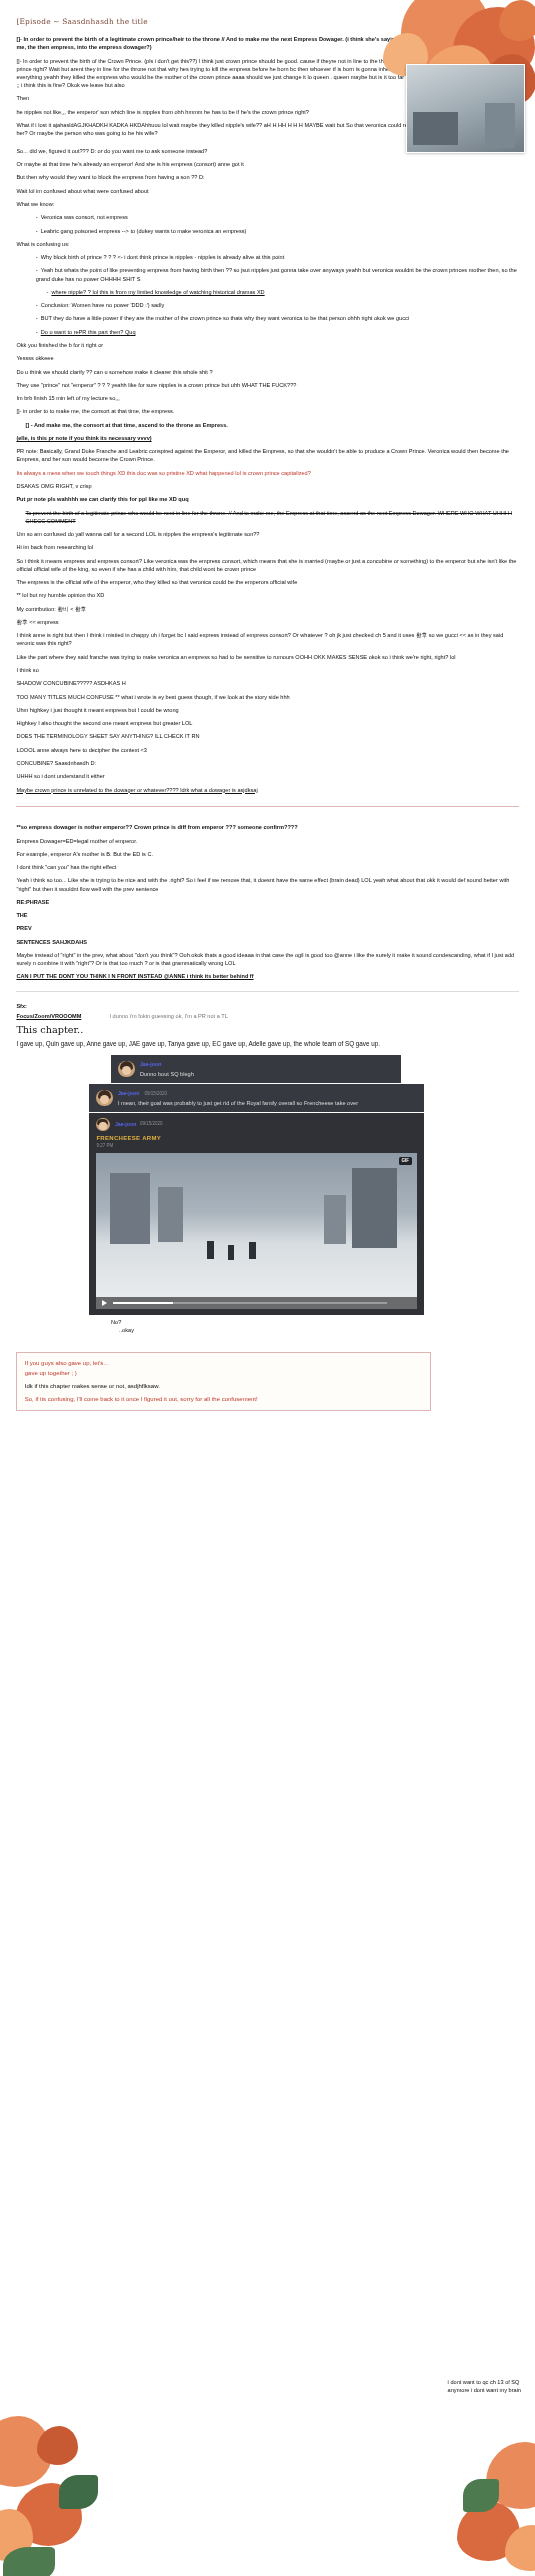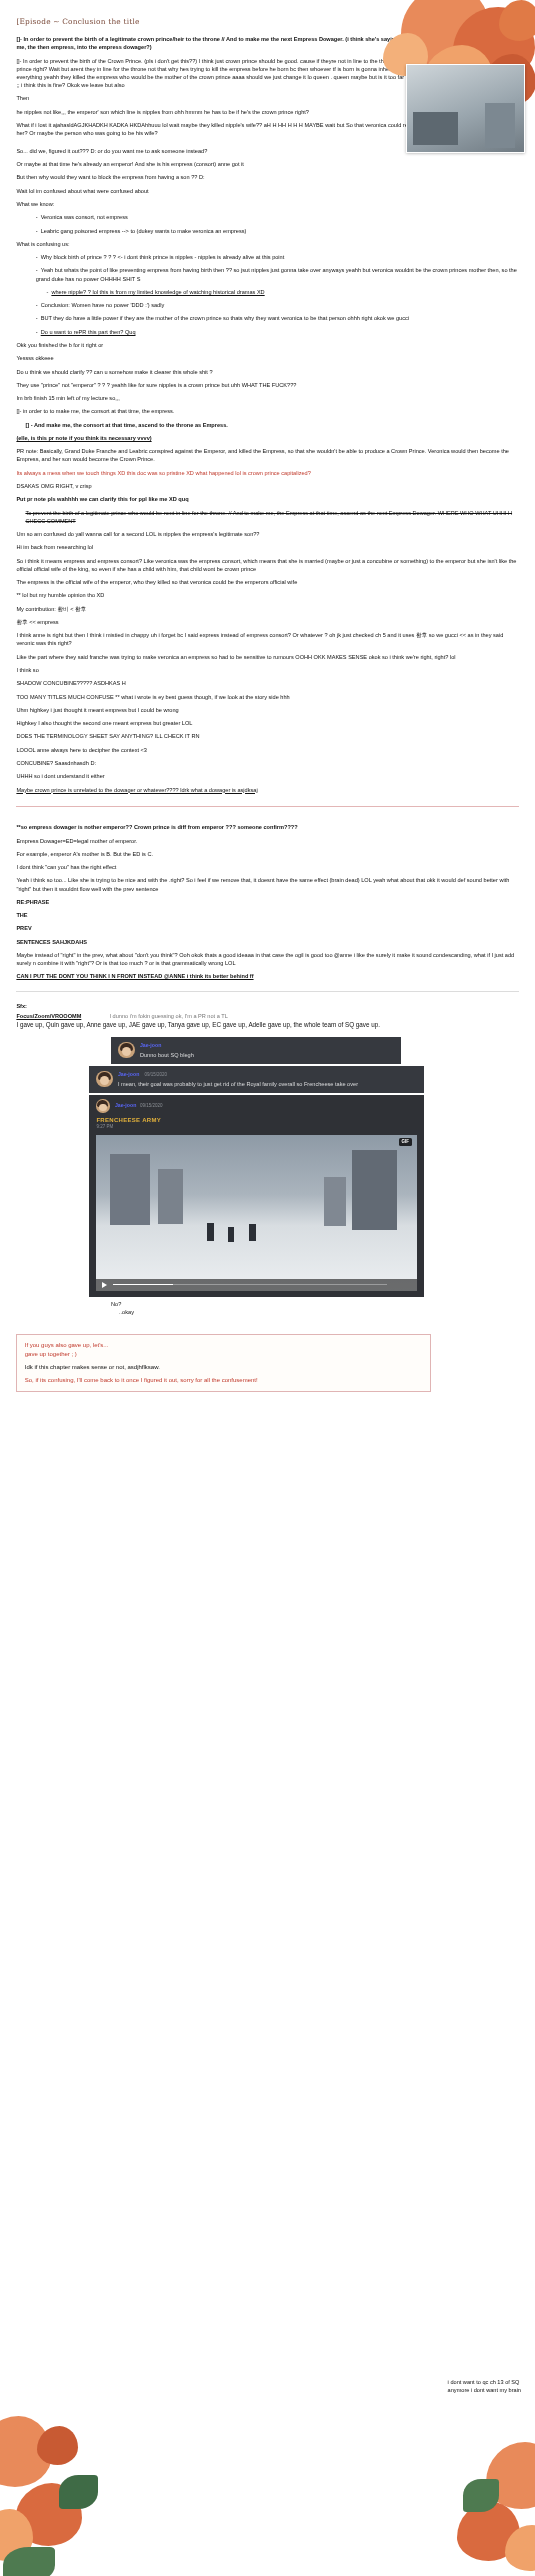--- a/index.html
+++ b/index.html
@@ -140,21 +140,21 @@
   </div>
   <div class="floral" style="right:-22px;bottom:-7.4px;width:126px;height:171px;">
     <div class="petal" style="right:0px;bottom:74px;width:71px;height:67px;background:#e88a5a;"></div>
     <div class="petal" style="right:37px;bottom:22px;width:63px;height:59px;background:#d96a3f;"></div>
     <div class="petal" style="right:3px;bottom:12px;width:49px;height:46px;background:#f0a26a;"></div>
     <div class="petal" style="right:58px;bottom:71px;width:36px;height:33px;background:#4e7a50;border-radius:50% 10% 50% 10%;"></div>
   </div>
 
   <div class="header-wrap">
     <div class="title-block">
-      <div class="sub-title">[Episode ~ Conclusion the title</div>
+      <div class="sub-title">[Episode ~ Saasdnhasdh the title</div>
     </div>
   </div>
 
   <div class="body-text">
     <p><span class="b">[]- In order to prevent the birth of a legitimate crown prince/heir to the throne // And to make me the next Empress Dowager. (i think she's saying to make me, the then empress, into the empress dowager?)</span></p>
     <p><span>[]- In order to prevent the birth of the Crown Prince. (pls i don't get this??) I think just crown prince should be good. cause if theyre not in line to the throne then just a prince right? Wait but arent they in line for the throne not that why hes trying to kill the empress before he born bc then whoever tf is born is gonna inherent everything yeahh they killed the empress who would be the mother of the crown prince aaaa should we just change it lo queen . queen maybe but is it too far off??? ;; i think this is fine? Okok we leave but also</span></p>
     <p><span>Then</span></p>
     <p><span>he nipples not like,,, the emperor' son which line is nipples from ohh hmmm he has to be if he's the crown prince right?</span></p>
     <p><span>What if i lost it  ajahasldAGJKHADKH KADKA HKDAhhuuu lol wait maybe they killed nipple's wife?? aH H HH H H H MAYBE wait but So that veronica could replace her? Or maybe the person who was going to be his wife?</span></p>
   </div>
@@ -233,20 +233,21 @@
 
   <hr class="sep2">
 
   <div class="sfx-label">Sfx:</div>
   <div class="sfx-line">
     <span class="b u">Focus/Zoom/VROOOMM</span>
     <span style="display:inline-block;width:25px"></span>
     <span class="gray">I dunno i'm fokin guessing ok, I'm a PR not a TL</span>
   </div>
 
+  <div class="chapter-title">This chapter..</div>
   <div class="chapter-text">I gave up, Quin gave up, Anne gave up, JAE gave up, Tanya gave up, EC gave up, Adelle gave up, the whole team of SQ gave up.</div>
 
   <div class="chat">
 
     <div class="msg" style="margin:6px 134px 0 111px;">
       <div class="avatar">
           <div class="hair"></div>
           <div class="face"></div>
         </div>
       <div class="msg-body">

